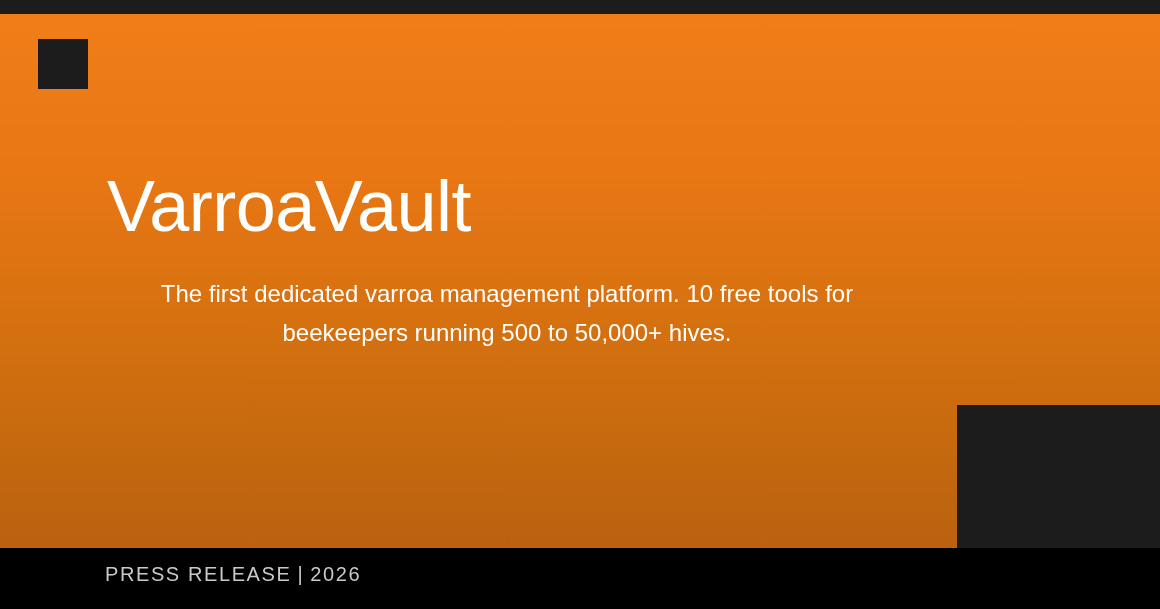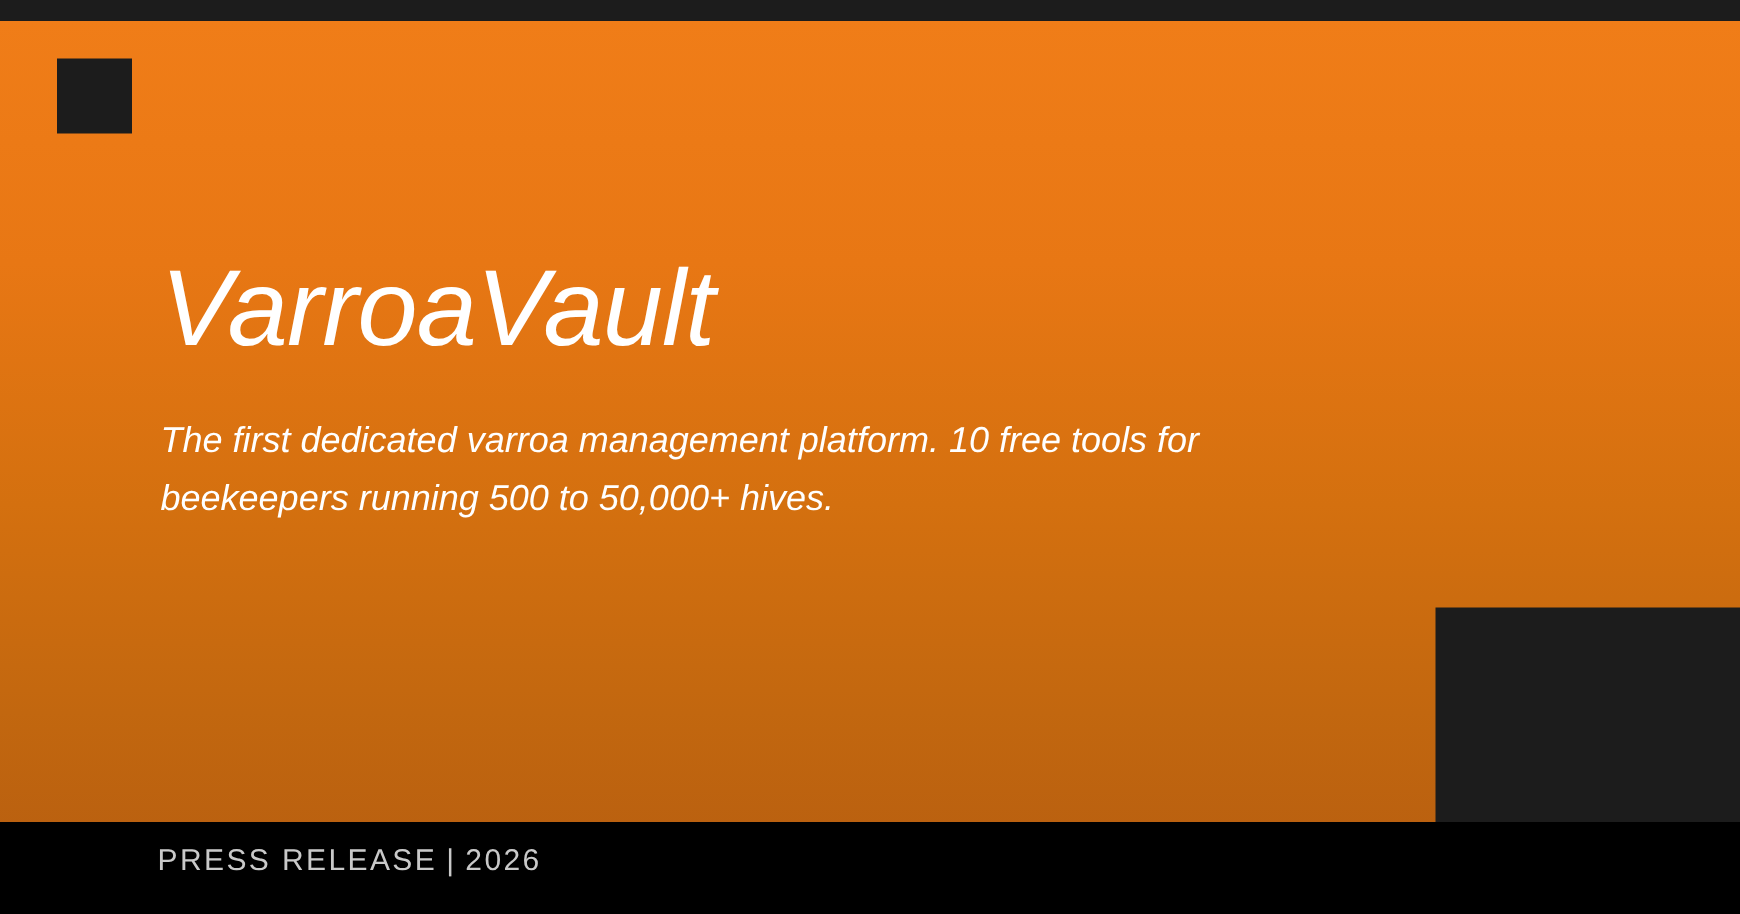--- a/index.html
+++ b/index.html
@@ -26,21 +26,20 @@
   }
   
   .stage {
     position: absolute;
     left: 0;
     top: 14px;
     width: 1160px;
     height: 576px;
     background: linear-gradient(180deg, #f07d18 0%, #e87714 28%, #d4700f 56%, #c2670f 80%, #b75e10 100%);
     overflow: hidden;
-    font-style: italic;
   }
   
   .logo-mark {
     position: absolute;
     left: 38px;
     top: 25px;
     width: 50px;
     height: 50px;
     background: #1c1c1c;
   }
@@ -70,20 +69,21 @@
     white-space: nowrap;
   }
   .subtitle {
     margin: 0;
     padding-top: 26px;
     font-size: 24px;
     line-height: 39px;
     font-weight: 400;
     color: #ffffff;
     max-width: 800px;
+    text-align: center;
   }
   
   .footer-bar {
     position: absolute;
     left: 0;
     top: 548px;
     width: 1160px;
     height: 61px;
     background: #000000;
   }

